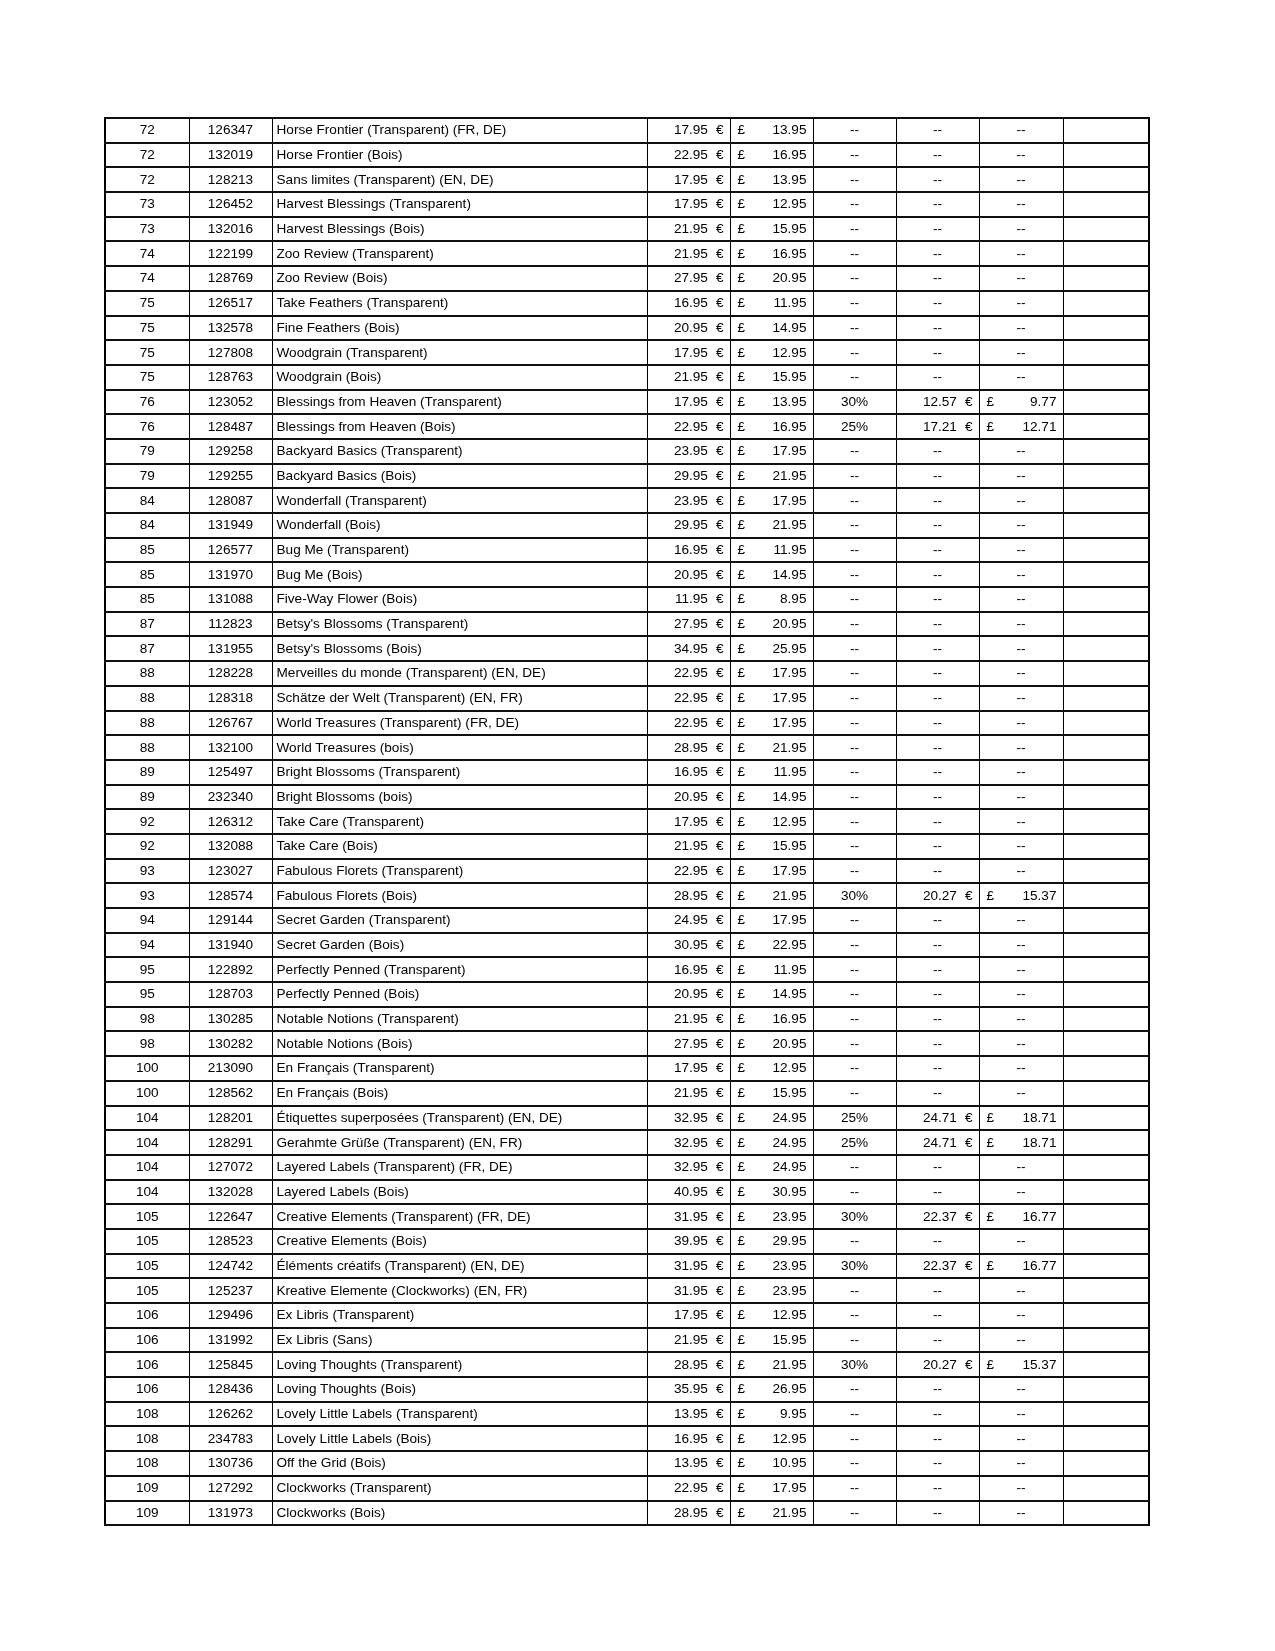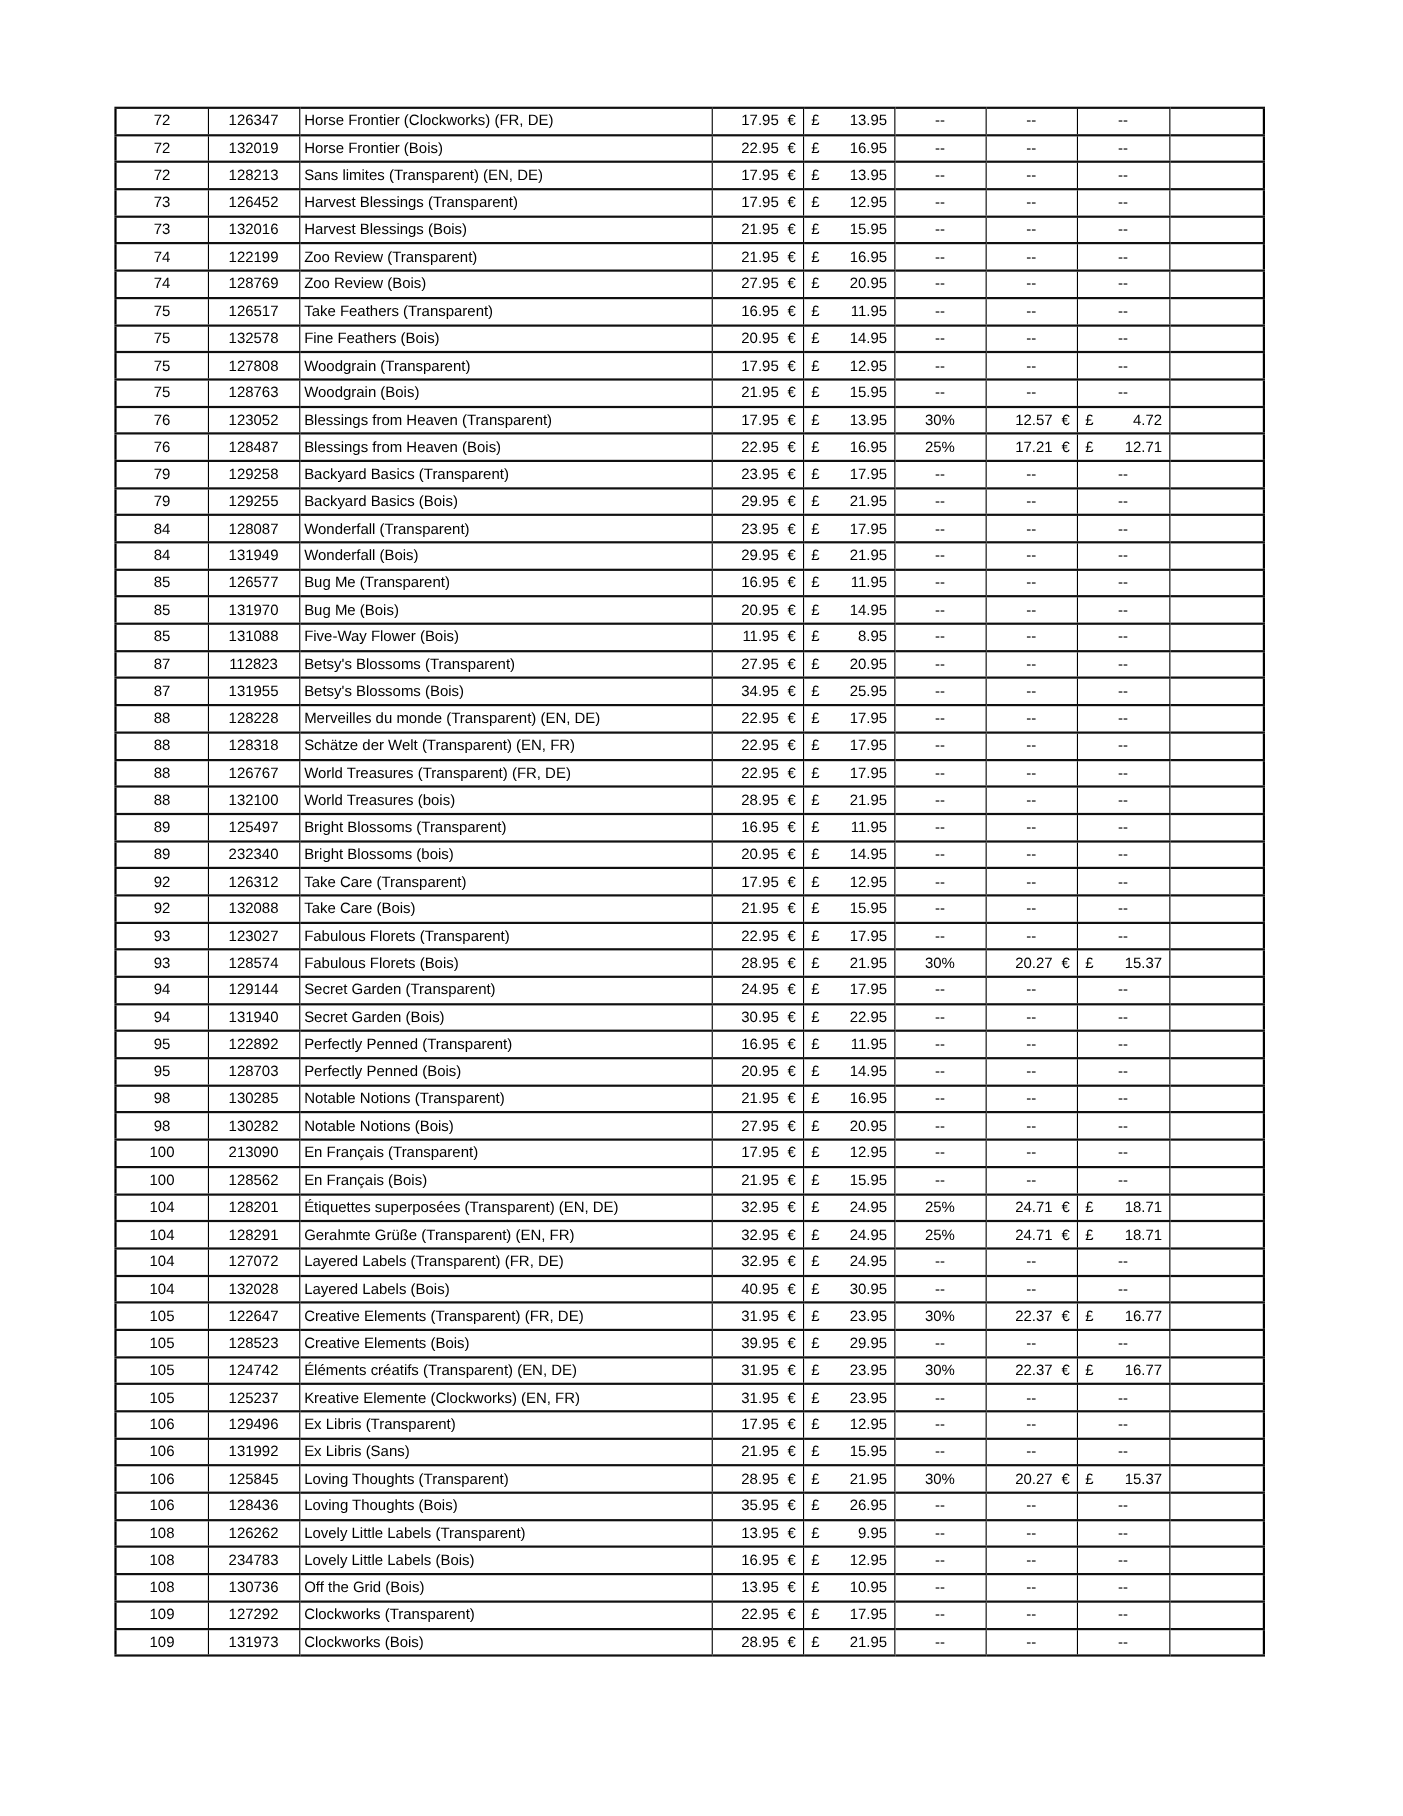--- a/index.html
+++ b/index.html
@@ -10,21 +10,21 @@
   body {
     width: 1275px;
     height: 1651px;
     position: relative;
     font-family: "Liberation Sans", sans-serif;
     color: #000000;
   }
   .sheet {
     position: absolute;
     left: 104px;
-    top: 97px;
+    top: 117px;
   }
   table.price-list {
     border-collapse: collapse;
     table-layout: fixed;
     width: 1044px;
     border: 2.5px solid #000000;
   }
   td {
     border-left: 1.5px solid #000000;
     border-right: 1.5px solid #000000;
@@ -69,21 +69,21 @@
       <col style="width:83px">
       <col style="width:83px">
       <col style="width:83px">
       <col style="width:84px">
       <col style="width:86px">
     </colgroup>
     <tbody>
         <tr>
           <td class="c-center"><span>72</span></td>
           <td class="c-center"><span>126347</span></td>
-          <td class="c-name c-center"><span>Horse Frontier (Clockworks) (FR, DE)</span></td>
+          <td class="c-name c-center"><span>Horse Frontier (Transparent) (FR, DE)</span></td>
           <td>
             <div class="cell-flex flex-eur">
               <span>17.95</span>
               <span>€</span>
             </div>
           </td>
           <td>
             <div class="cell-flex flex-gbp">
               <span>£</span>
               <span>13.95</span>
@@ -323,21 +323,21 @@
           <td class="c-center"><span>30%</span></td>
           <td>
             <div class="cell-flex flex-eur">
               <span>12.57</span>
               <span>€</span>
             </div>
           </td>
           <td>
             <div class="cell-flex flex-gbp">
               <span>£</span>
-              <span>4.72</span>
+              <span>9.77</span>
             </div>
           </td>
           <td></td>
         </tr>
         <tr>
           <td class="c-center"><span>76</span></td>
           <td class="c-center"><span>128487</span></td>
           <td class="c-name c-center"><span>Blessings from Heaven (Bois)</span></td>
           <td>
             <div class="cell-flex flex-eur">

